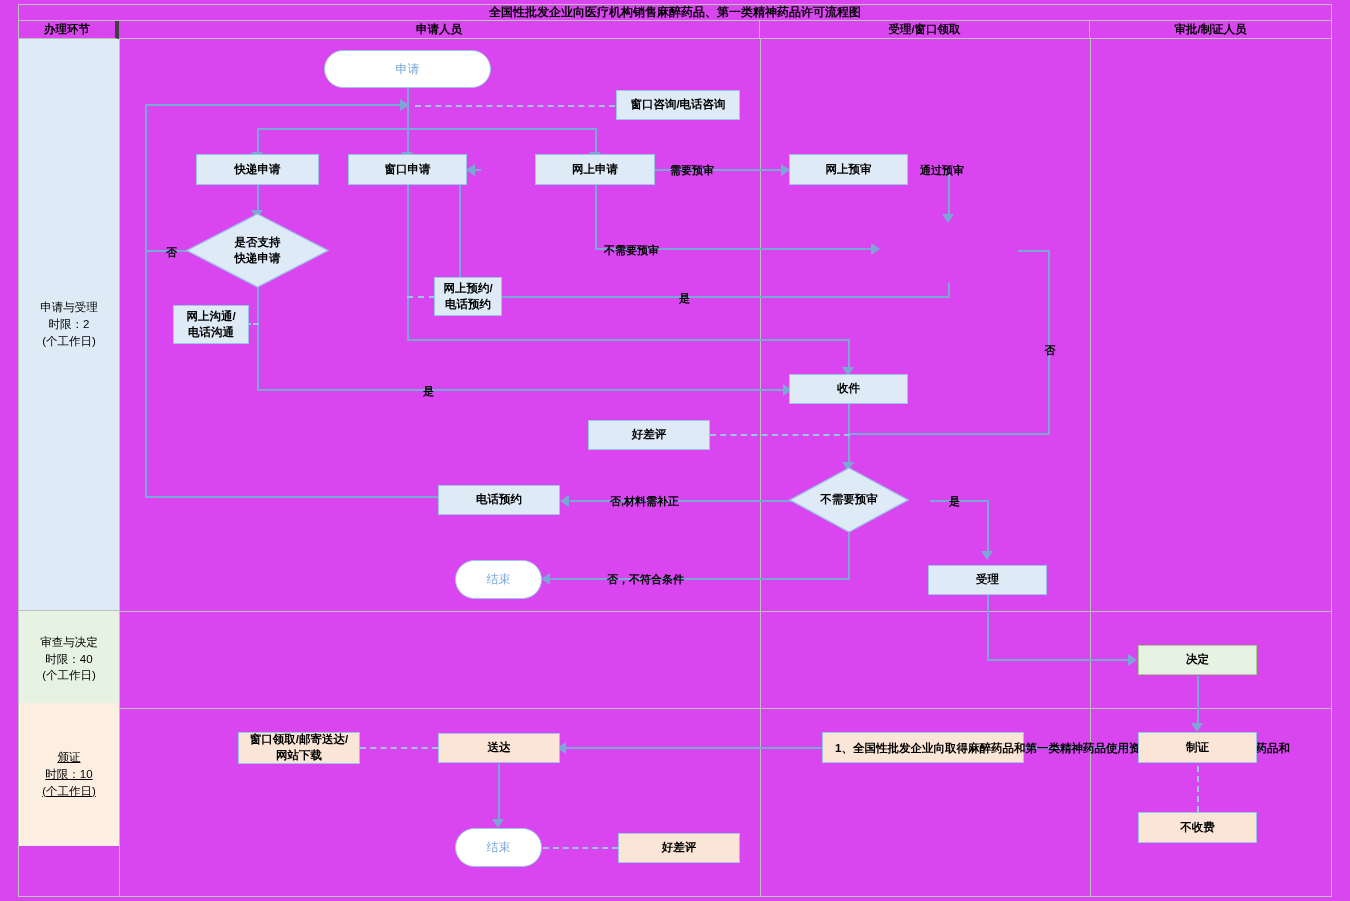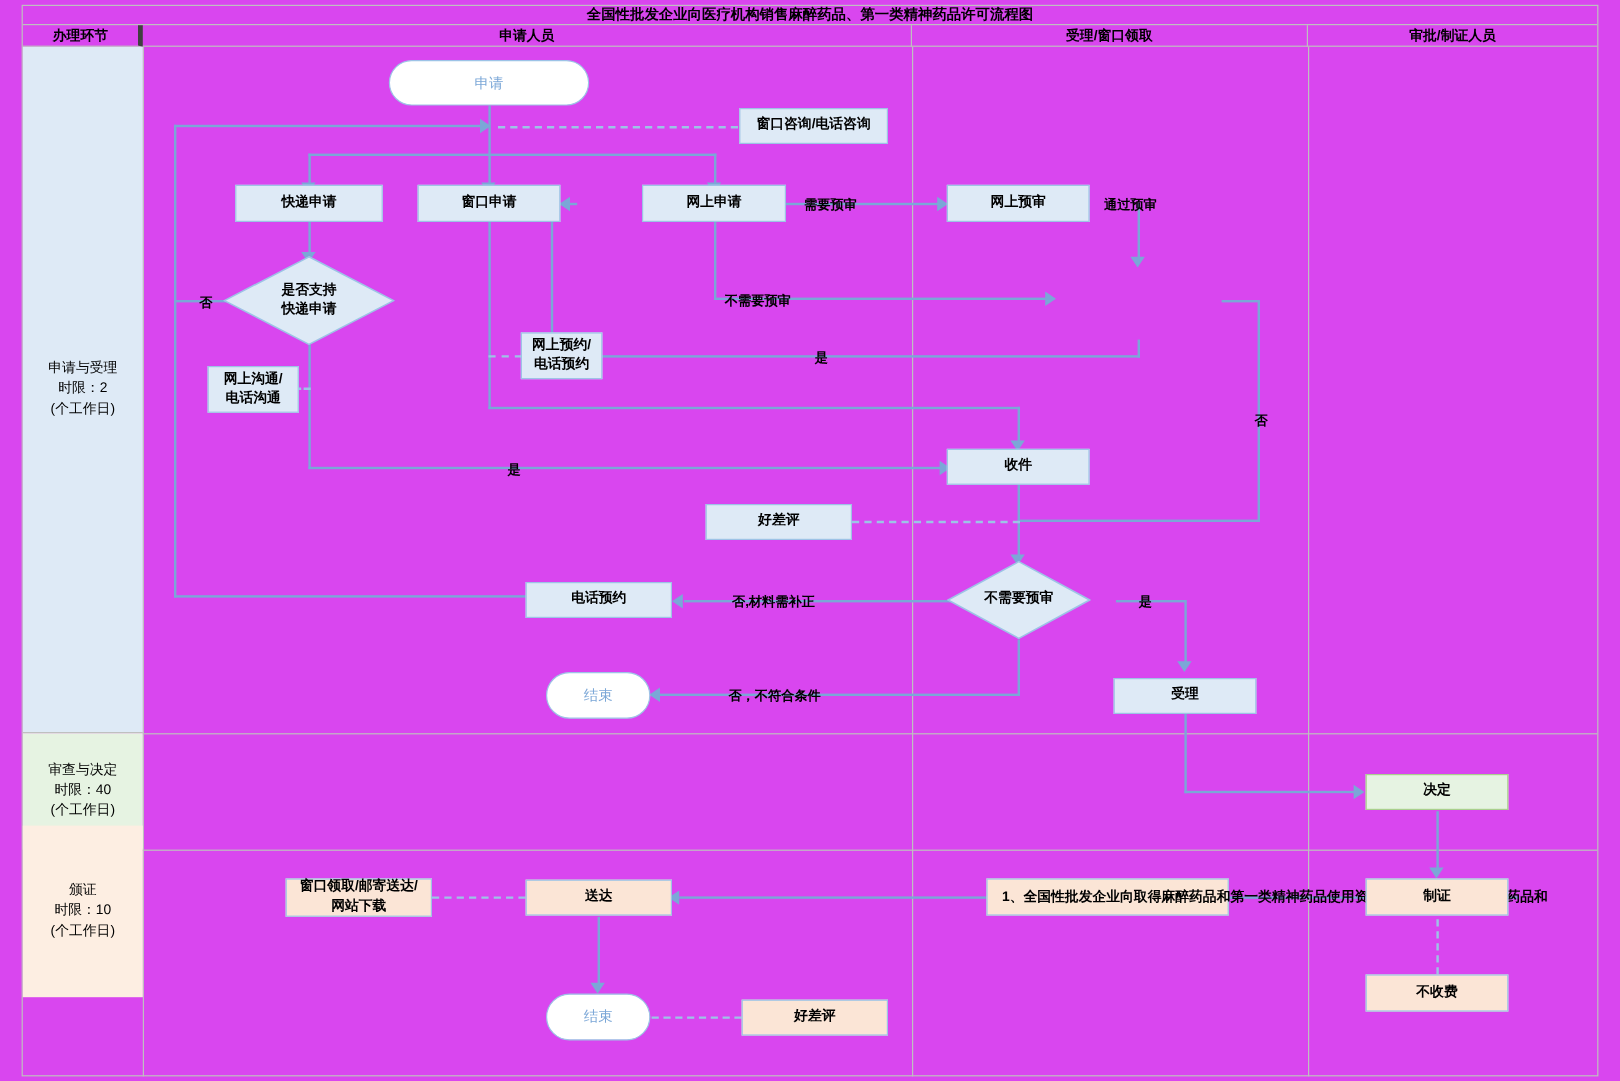--- a/index.html
+++ b/index.html
@@ -79,21 +79,21 @@
   <div class="vsep" style="left:119px;"></div>
   <div class="vsep" style="left:760px;"></div>
   <div class="vsep" style="left:1090px;"></div>
 
   <div class="stage" style="top:39px;height:572px;background:#deeaf6;">申请与受理
 时限：2
 (个工作日)</div>
   <div class="stage" style="top:611px;height:97px;background:#e6f3e2;">审查与决定
 时限：40
 (个工作日)</div>
-  <div class="stage" style="top:688px;height:143px;background:#fdeee2;border-bottom:none;">颁证
+  <div class="stage" style="top:703px;height:143px;background:#fdeee2;border-bottom:none;text-decoration:underline;">颁证
 时限：10
 (个工作日)</div>
 
   <div class="rowline" style="top:611px;"></div>
   <div class="rowline" style="top:708px;"></div>
 
   <div class="ln lnv" style="left:407px;top:88px;height:80px;"></div>
 
   <div class="ln lnh" style="left:257px;top:128px;width:340px;"></div>
   <div class="ln lnv" style="left:257px;top:128px;height:28px;"></div>

